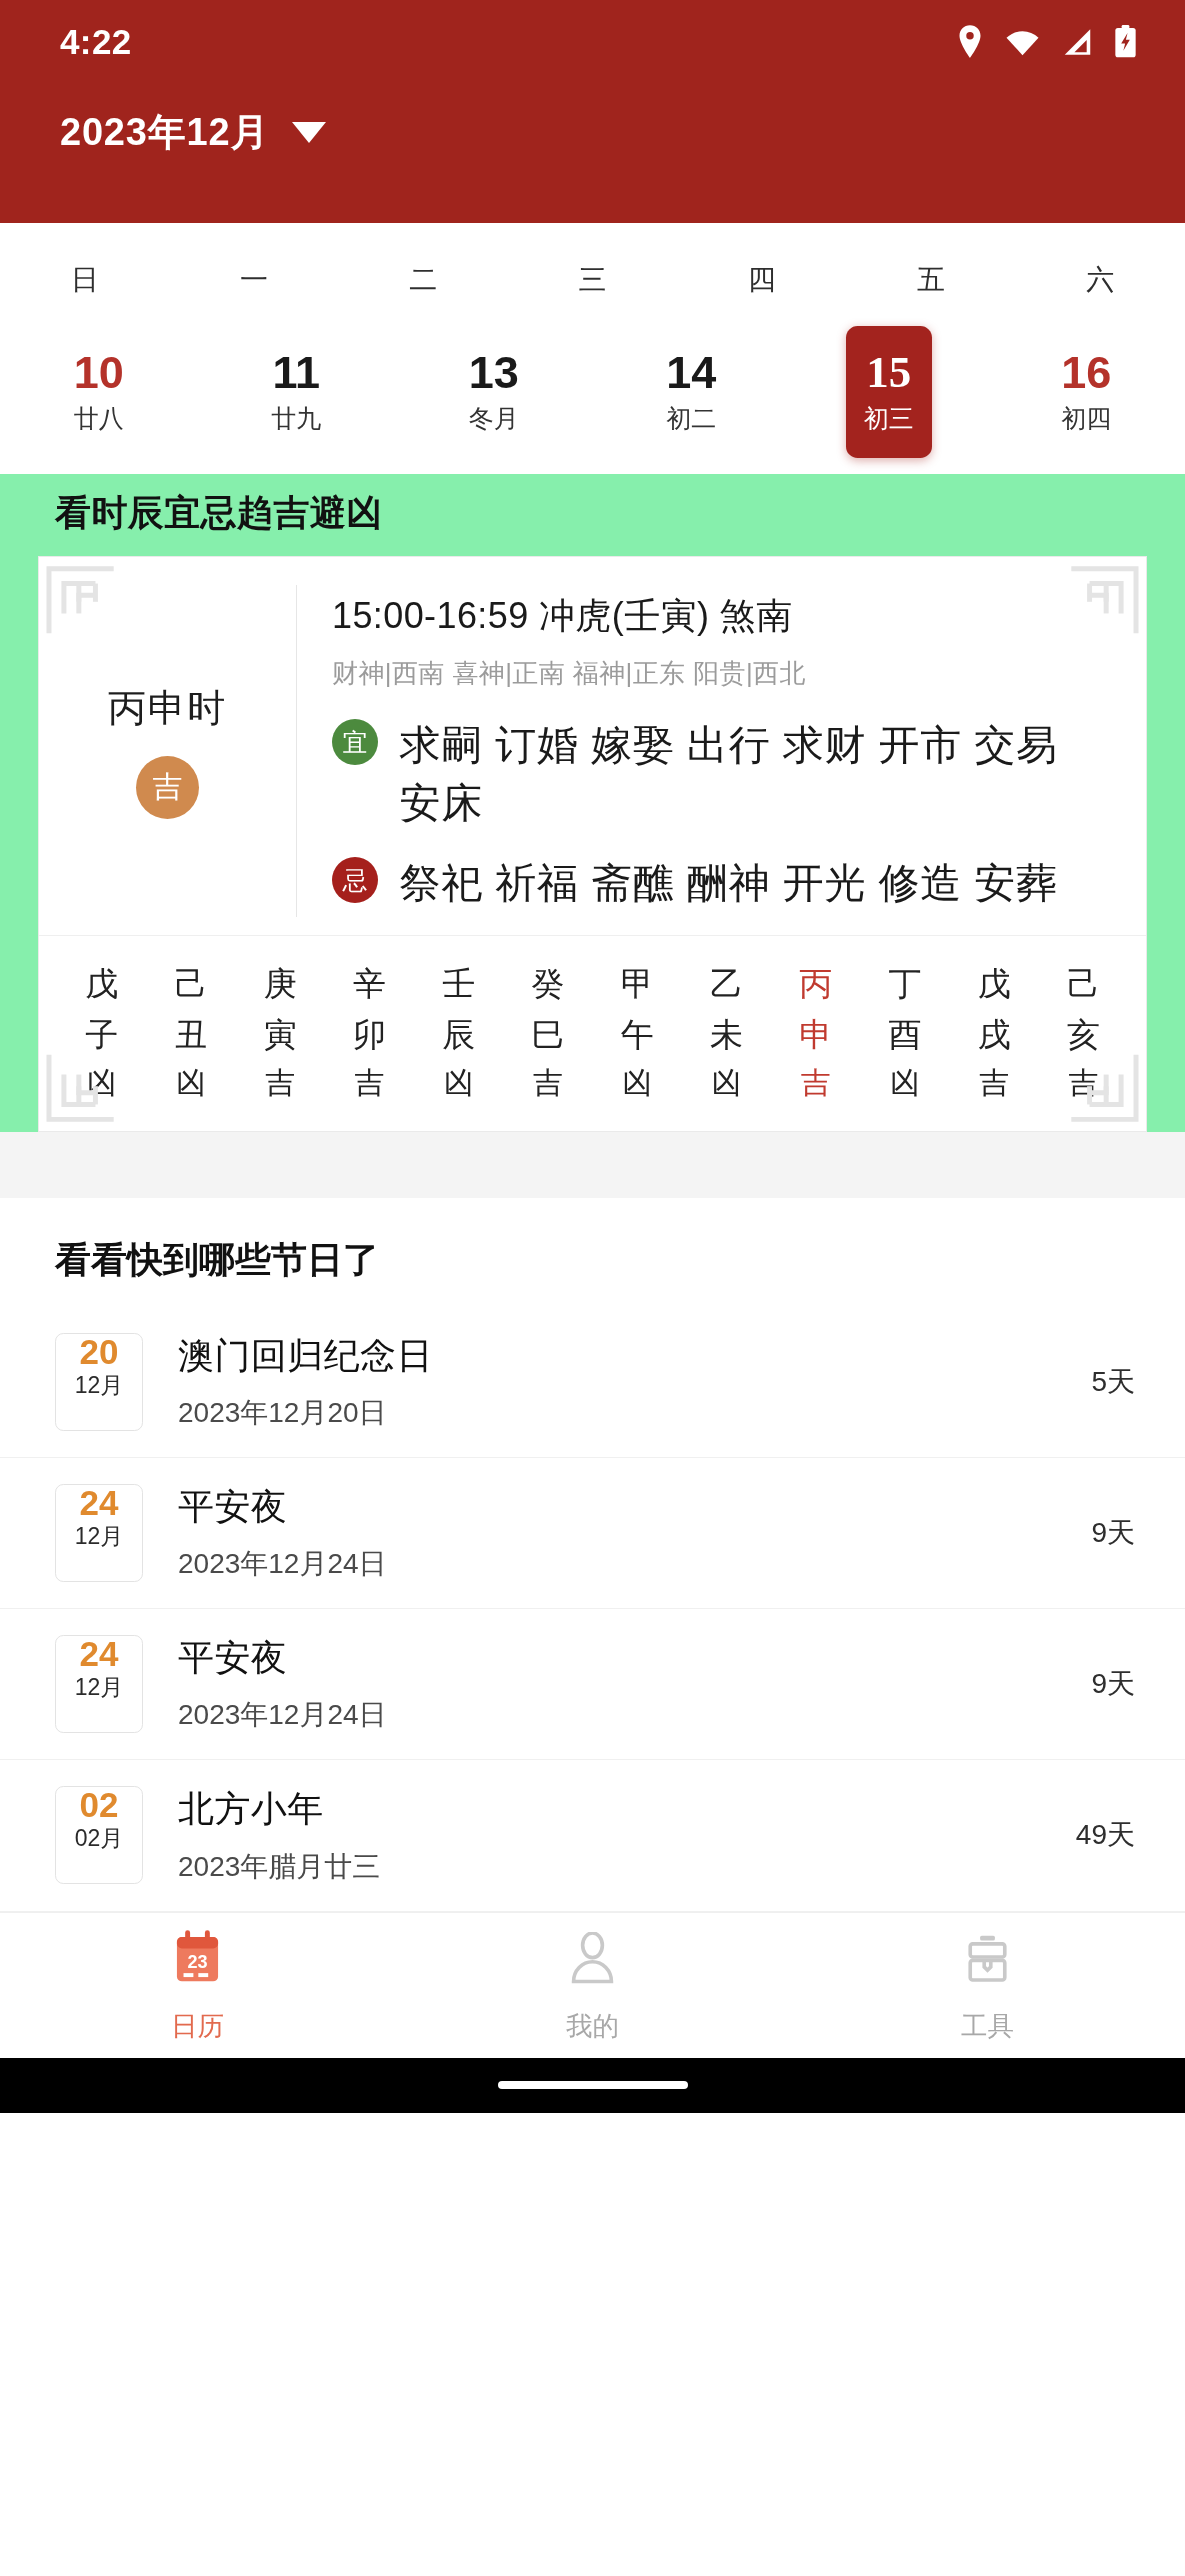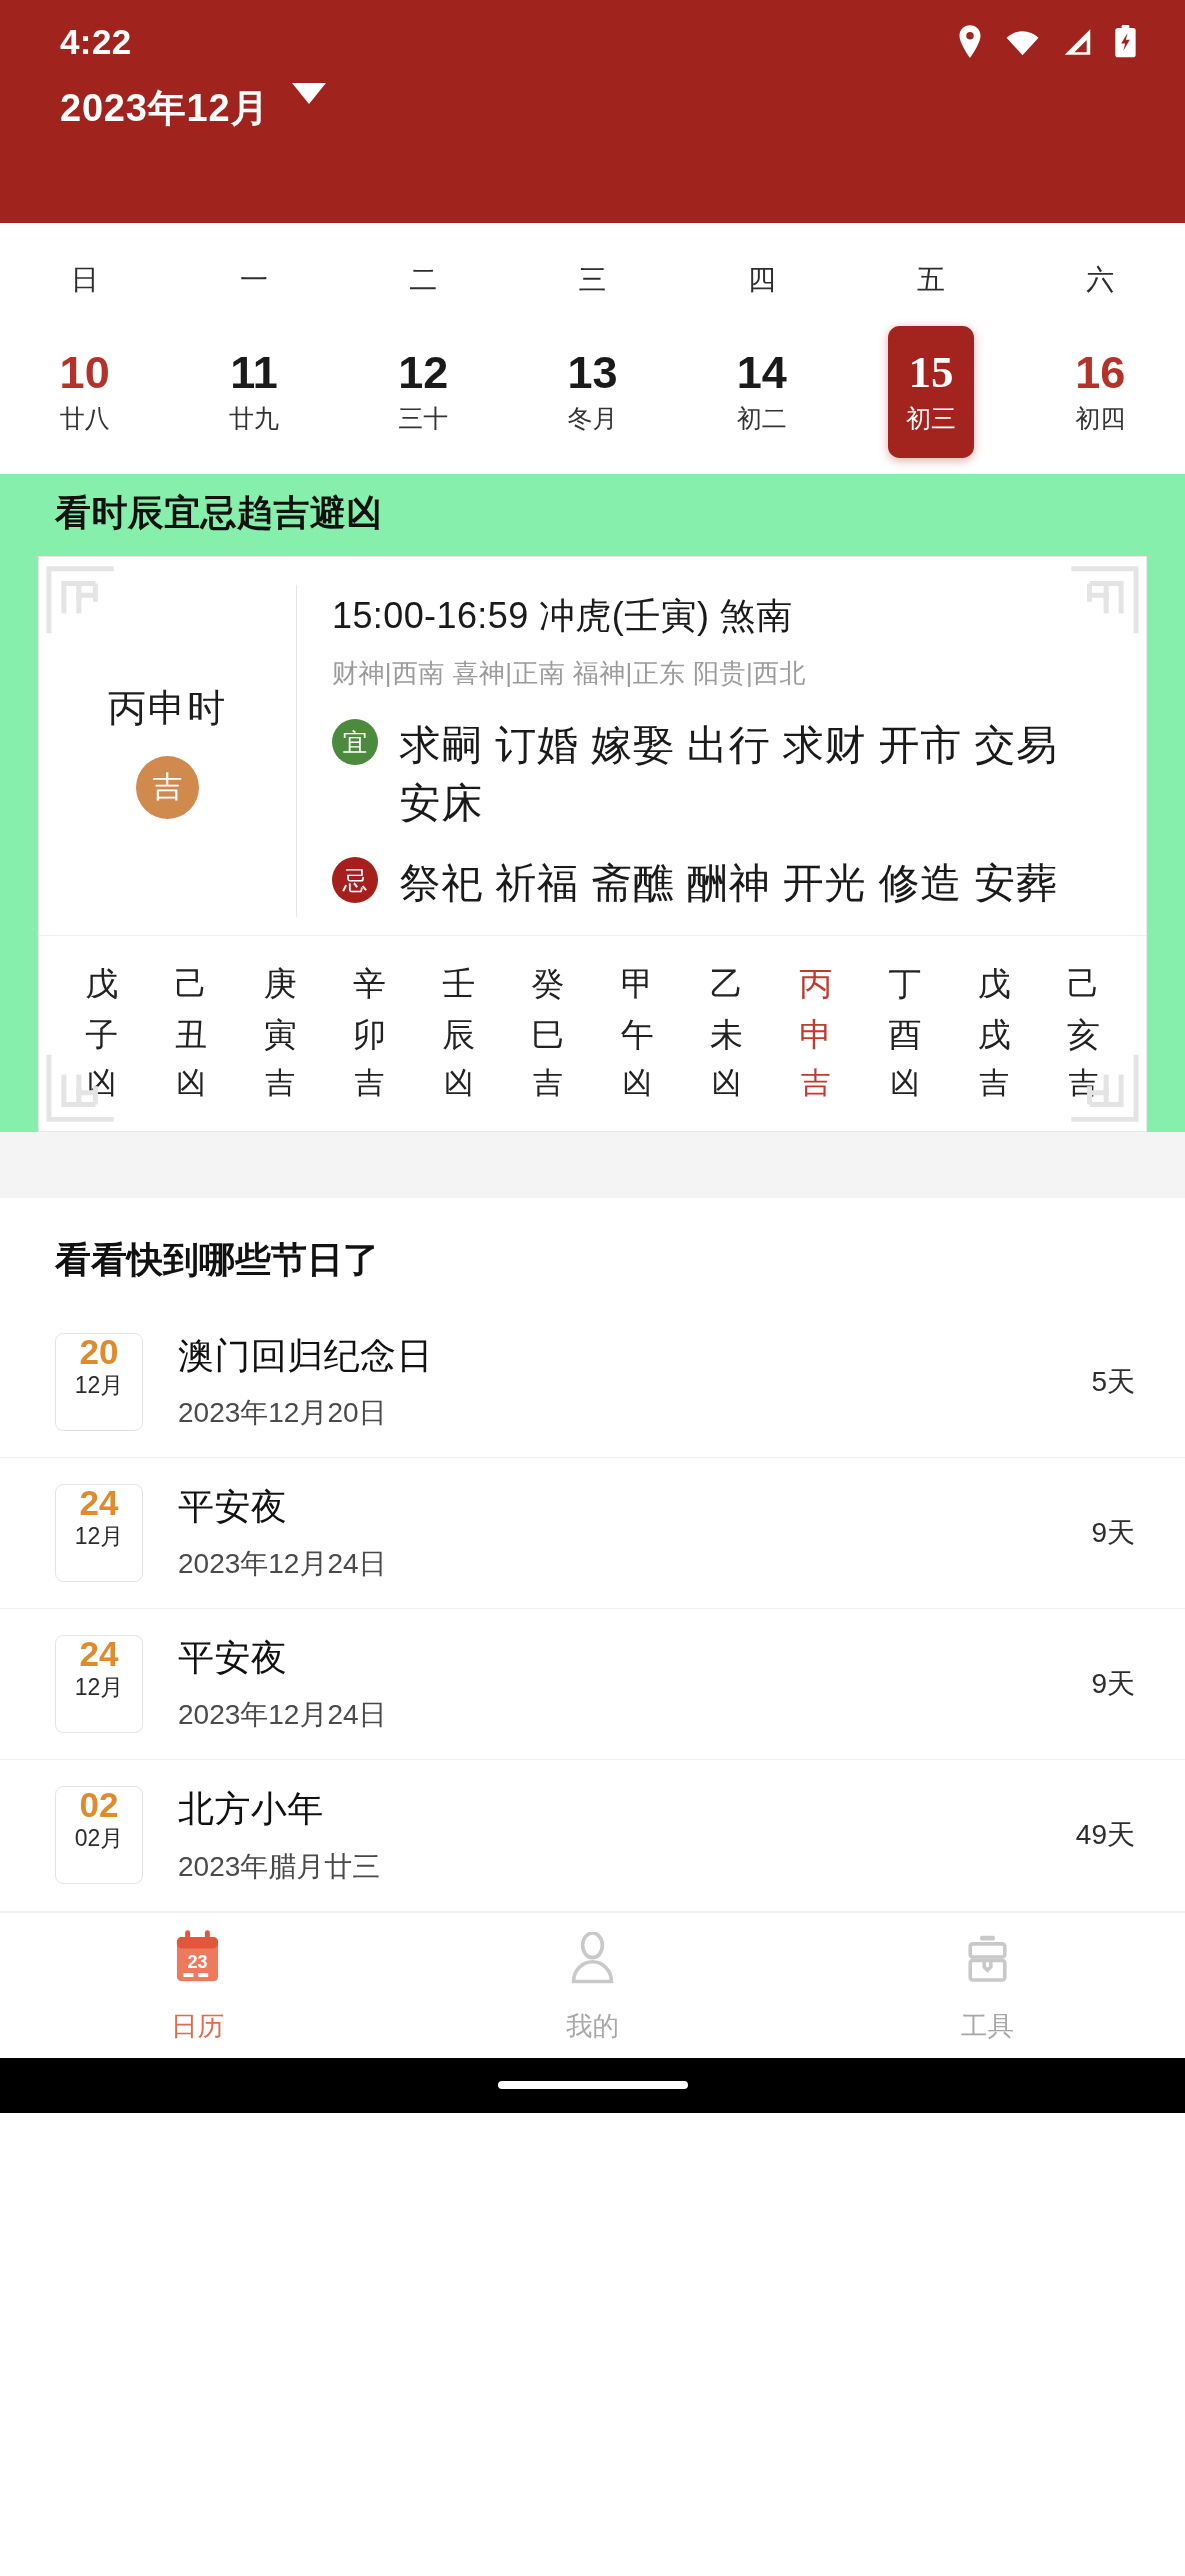--- a/index.html
+++ b/index.html
@@ -11,21 +11,21 @@
     -webkit-font-smoothing:antialiased;
   }
   .phone { width:1185px; height:1820px; position:relative; display:flex; flex-direction:column; background:#86efac; }
 
   
   .header { background:#A0241D; width:100%; padding:0 0 0 0; flex:0 0 auto; height:223px; position:relative; }
   .statusbar { height:83px; display:flex; align-items:center; justify-content:space-between; padding:0 48px 0 60px; }
   .clock { color:#FFFFFF; font-size:35px; font-weight:700; letter-spacing:0.4px; }
   .sysicons { display:flex; align-items:center; gap:21.5px; }
   .sysicons svg { display:block; }
-  .titlerow { display:flex; align-items:flex-start; padding:0 0 0 60px; height:99px; }
+  .titlerow { display:flex; align-items:center; padding:0 0 0 60px; height:99px; }
   .month-title { color:#FFFFFF; font-size:38px; font-weight:700; letter-spacing:0.8px; }
   .caret { margin-left:23px; width:0; height:0; border-left:17.4px solid transparent; border-right:17.4px solid transparent; border-top:21px solid #FFFFFF; }
 
   
   .weekwrap { background:#FFFFFF; flex:0 0 auto; padding-top:16.6px; }
   .weekdays, .daterow { display:flex; width:100%; }
   .weekdays > div, .daterow > div { flex:1 1 0; display:flex; flex-direction:column; align-items:center; }
   .wd { font-size:28px; color:#2E2E2E; padding:21.5px 0 15px; }
   .daycell { position:relative; padding:11.6px 0 16.6px; }
   .daycell .inner { width:86px; height:132px; border-radius:11.6px; display:flex; flex-direction:column; align-items:center; justify-content:center; gap:3.3px; }
@@ -172,26 +172,20 @@
           </div>
         </div>
       <div class="daycell">
           <div class="inner">
         <span class="dnum">11</span>
         <span class="dlun">廿九</span>
           </div>
         </div>
       <div class="daycell">
           <div class="inner">
-        <span class="dnum">12</span>
-        <span class="dlun">三十</span>
-          </div>
-        </div>
-      <div class="daycell">
-          <div class="inner">
         <span class="dnum">13</span>
         <span class="dlun">冬月</span>
           </div>
         </div>
       <div class="daycell">
           <div class="inner">
         <span class="dnum">14</span>
         <span class="dlun">初二</span>
           </div>
         </div>

